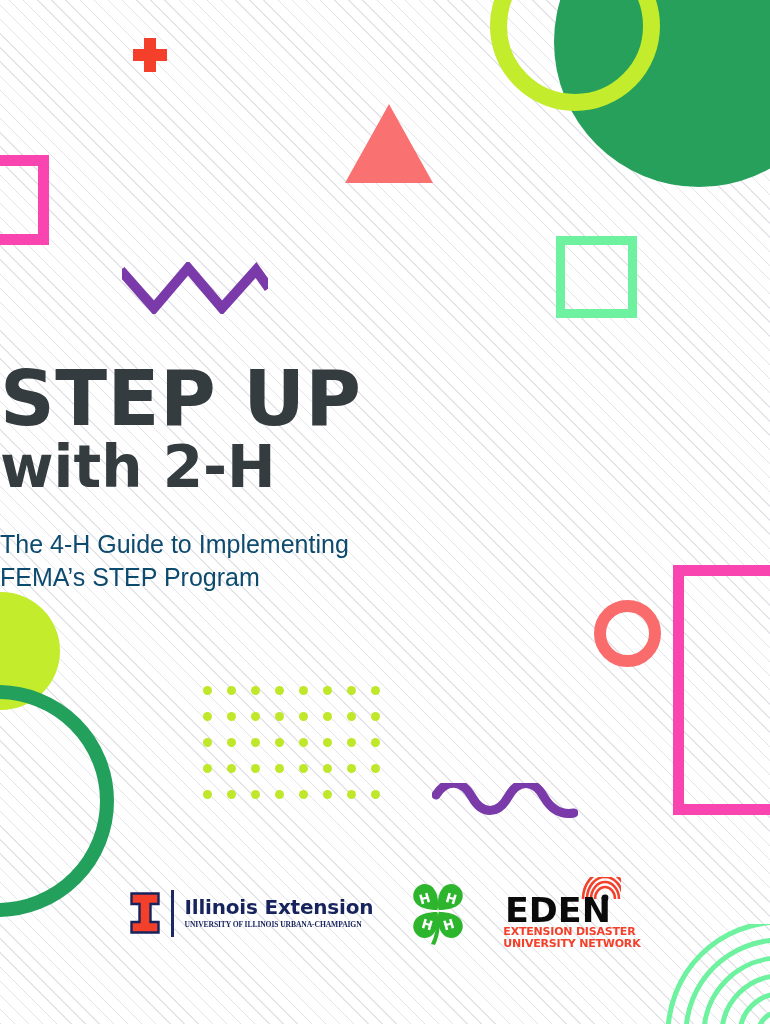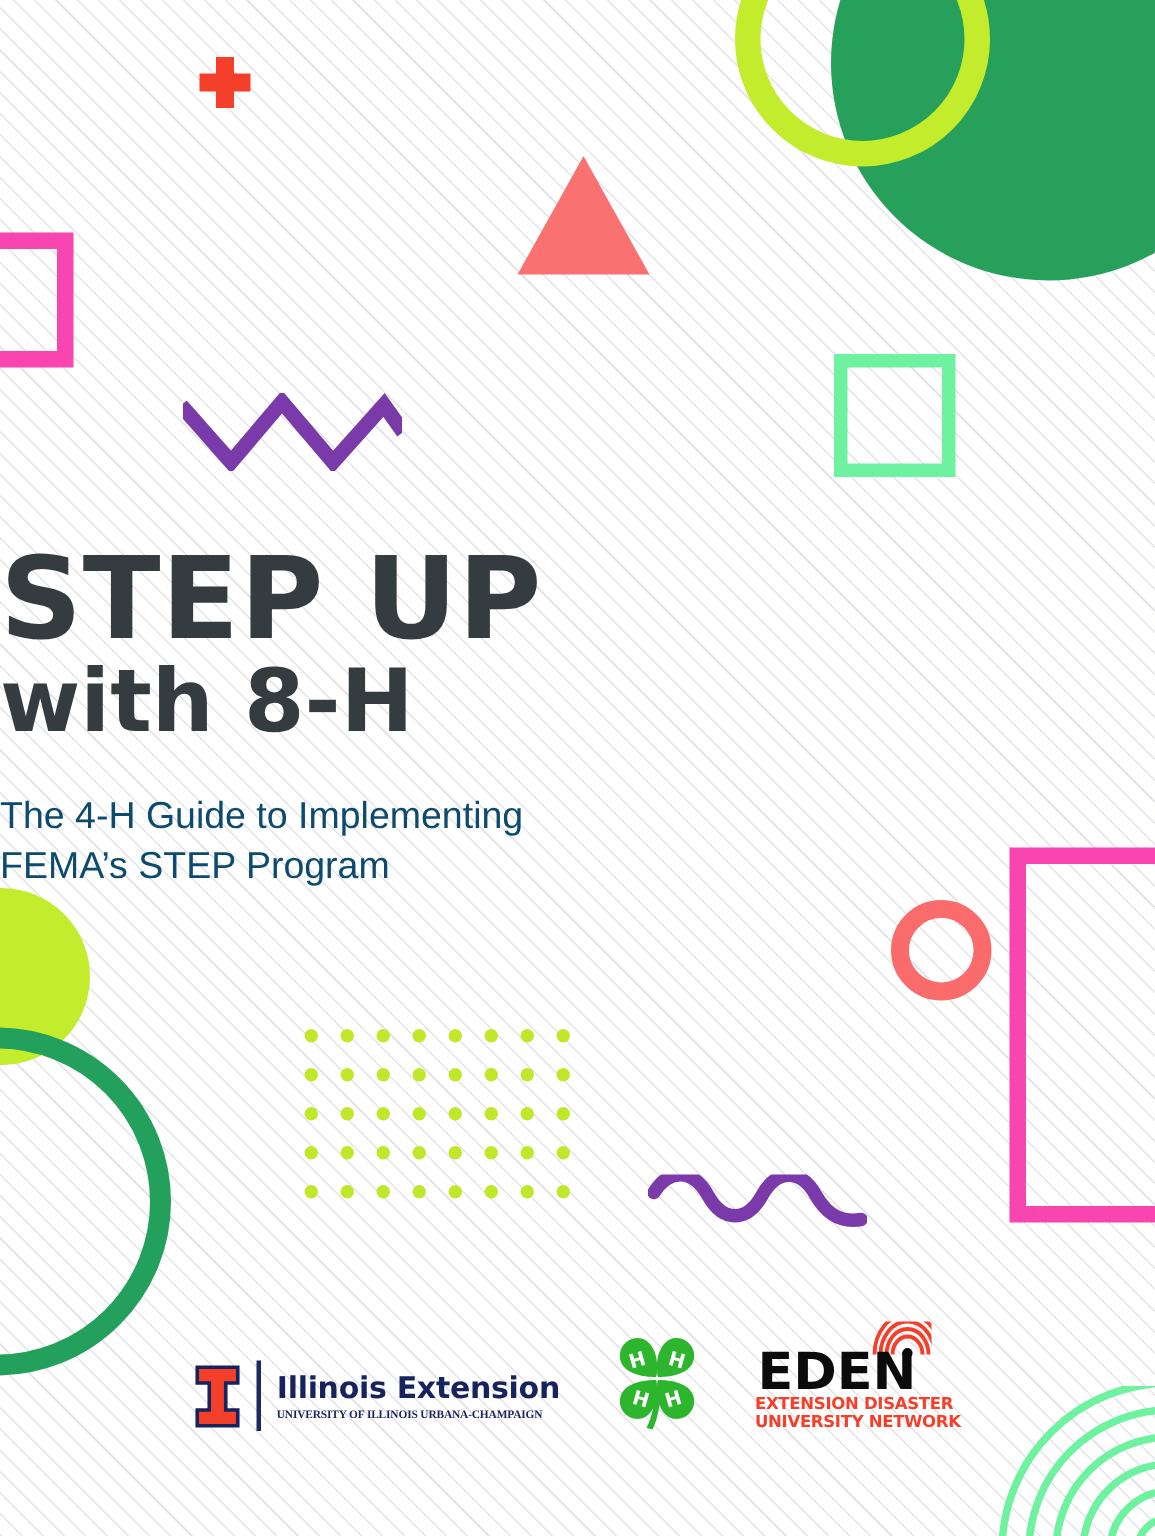--- a/index.html
+++ b/index.html
@@ -179,21 +179,21 @@
   }
 
   
   .logo-row {
     position: absolute;
     z-index: 3;
     left: 0; right: 0;
     top: 872px;
     height: 82px;
     display: flex;
-    align-items: flex-end;
+    align-items: center;
     justify-content: center;
     gap: 36px;
   }
 
   
   .illinois-logo {
     display: flex;
     align-items: center;
     gap: 11px;
   }
@@ -318,21 +318,21 @@
       <circle cx="140" cy="110" r="40"></circle>
       <circle cx="140" cy="110" r="58"></circle>
       <circle cx="140" cy="110" r="76"></circle>
       <circle cx="140" cy="110" r="94"></circle>
       <circle cx="140" cy="110" r="112"></circle>
     </g>
   </svg>
 
   <div class="title-block">
     <div class="title-main">STEP UP</div>
-    <div class="title-sub">with 8-H</div>
+    <div class="title-sub">with 2-H</div>
     <p class="subtitle">
       <span>The 4-H Guide to Implementing</span><br>
       <span>FEMA’s STEP Program</span>
     </p>
   </div>
 
   <div class="logo-row">
 
     <div class="illinois-logo">
       <svg class="illinois-mark" viewBox="0 0 30 42">

